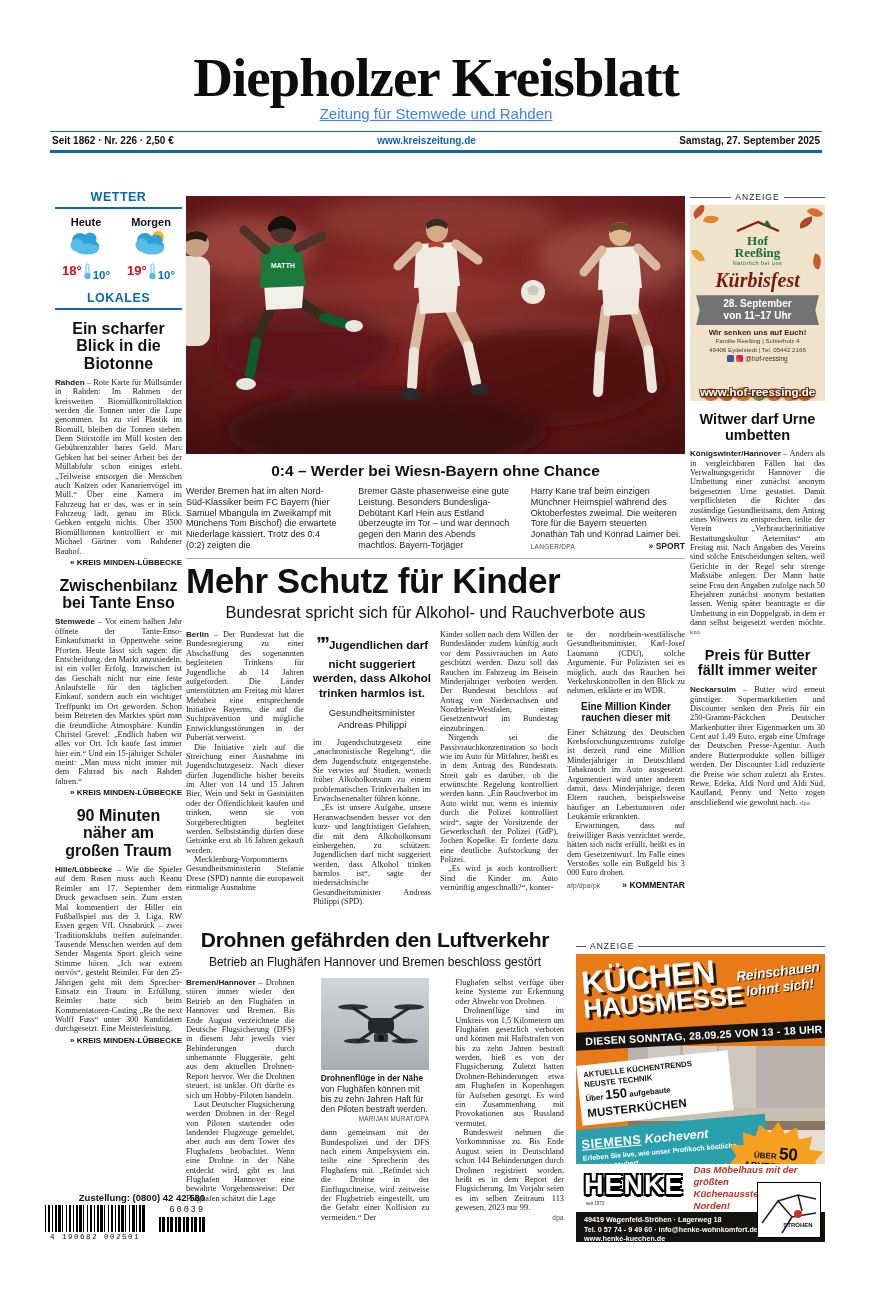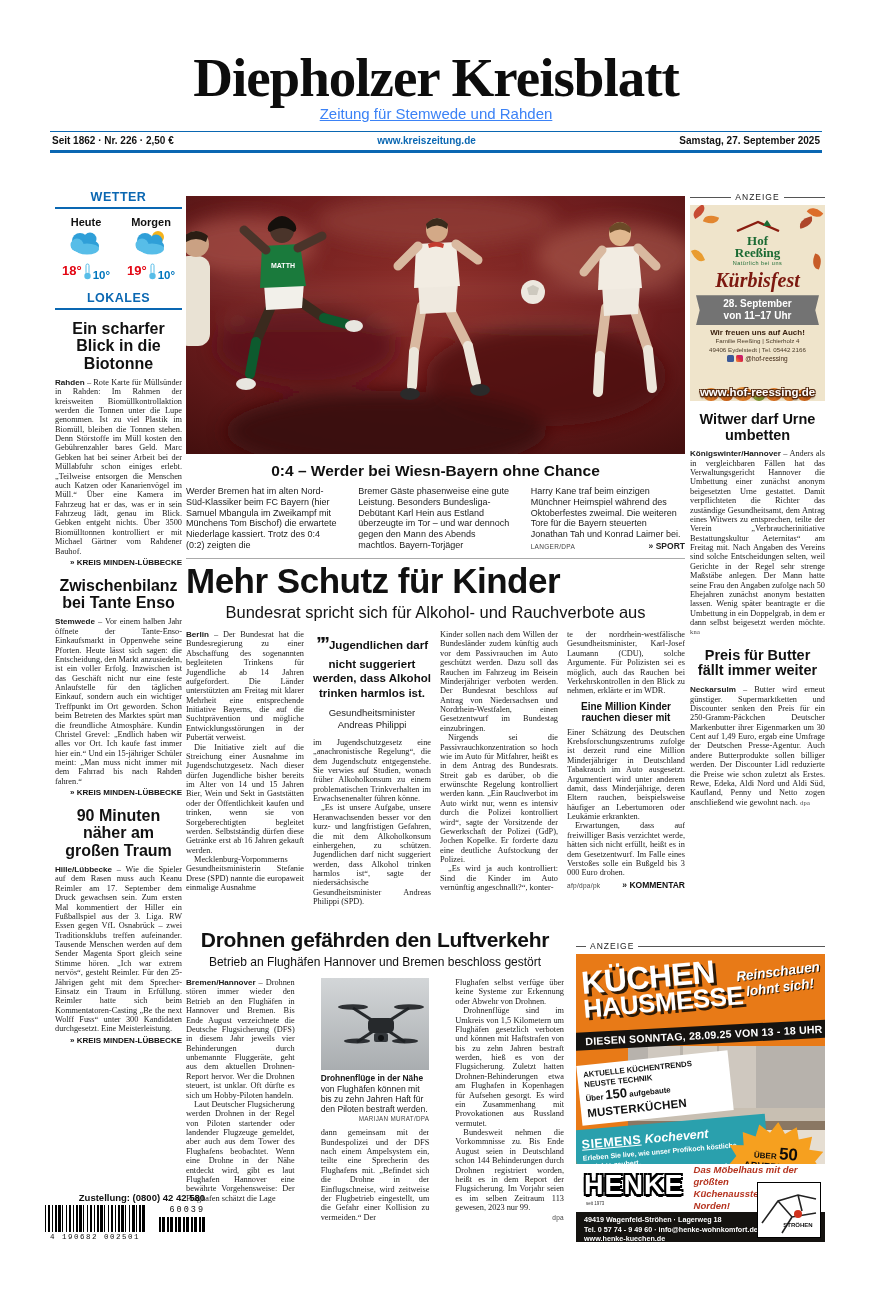--- a/index.html
+++ b/index.html
@@ -447,21 +447,21 @@
         </svg>
         <div class="hof-name">Hof</div>
         <div class="hof-name">Reeßing</div>
         <div class="hof-tag">Natürlich bei uns</div>
       </div>
       <div class="hof-fest">Kürbisfest</div>
       <div class="hof-ribbon">
         <div>28. September</div>
         <div>von 11–17 Uhr</div>
       </div>
-      <div class="hof-cta">Wir freuen uns auf Auch!</div>
+      <div class="hof-cta">Wir senken uns auf Euch!</div>
       <div class="hof-addr2">Familie Reeßing  |  Schierholz 4</div>
       <div class="hof-addr2">49406 Eydelstedt  |  Tel. 05442 2166</div>
       <div class="hof-social">
         <span class="soc-ic" style="background:#3b5998"></span>
         <span class="soc-ic" style="background:linear-gradient(45deg,#f09433,#dc2743,#bc1888)"></span>
         <span>@hof-reessing</span>
       </div>
       <div class="pumpkins">
         <span class="pk" style="width:16px;height:13px;background:radial-gradient(circle at 35% 35%,#f09a3e,#c85a12)"></span>
         <span class="pk" style="width:13px;height:11px;background:radial-gradient(circle at 35% 35%,#e8832a,#b34a0e)"></span>

